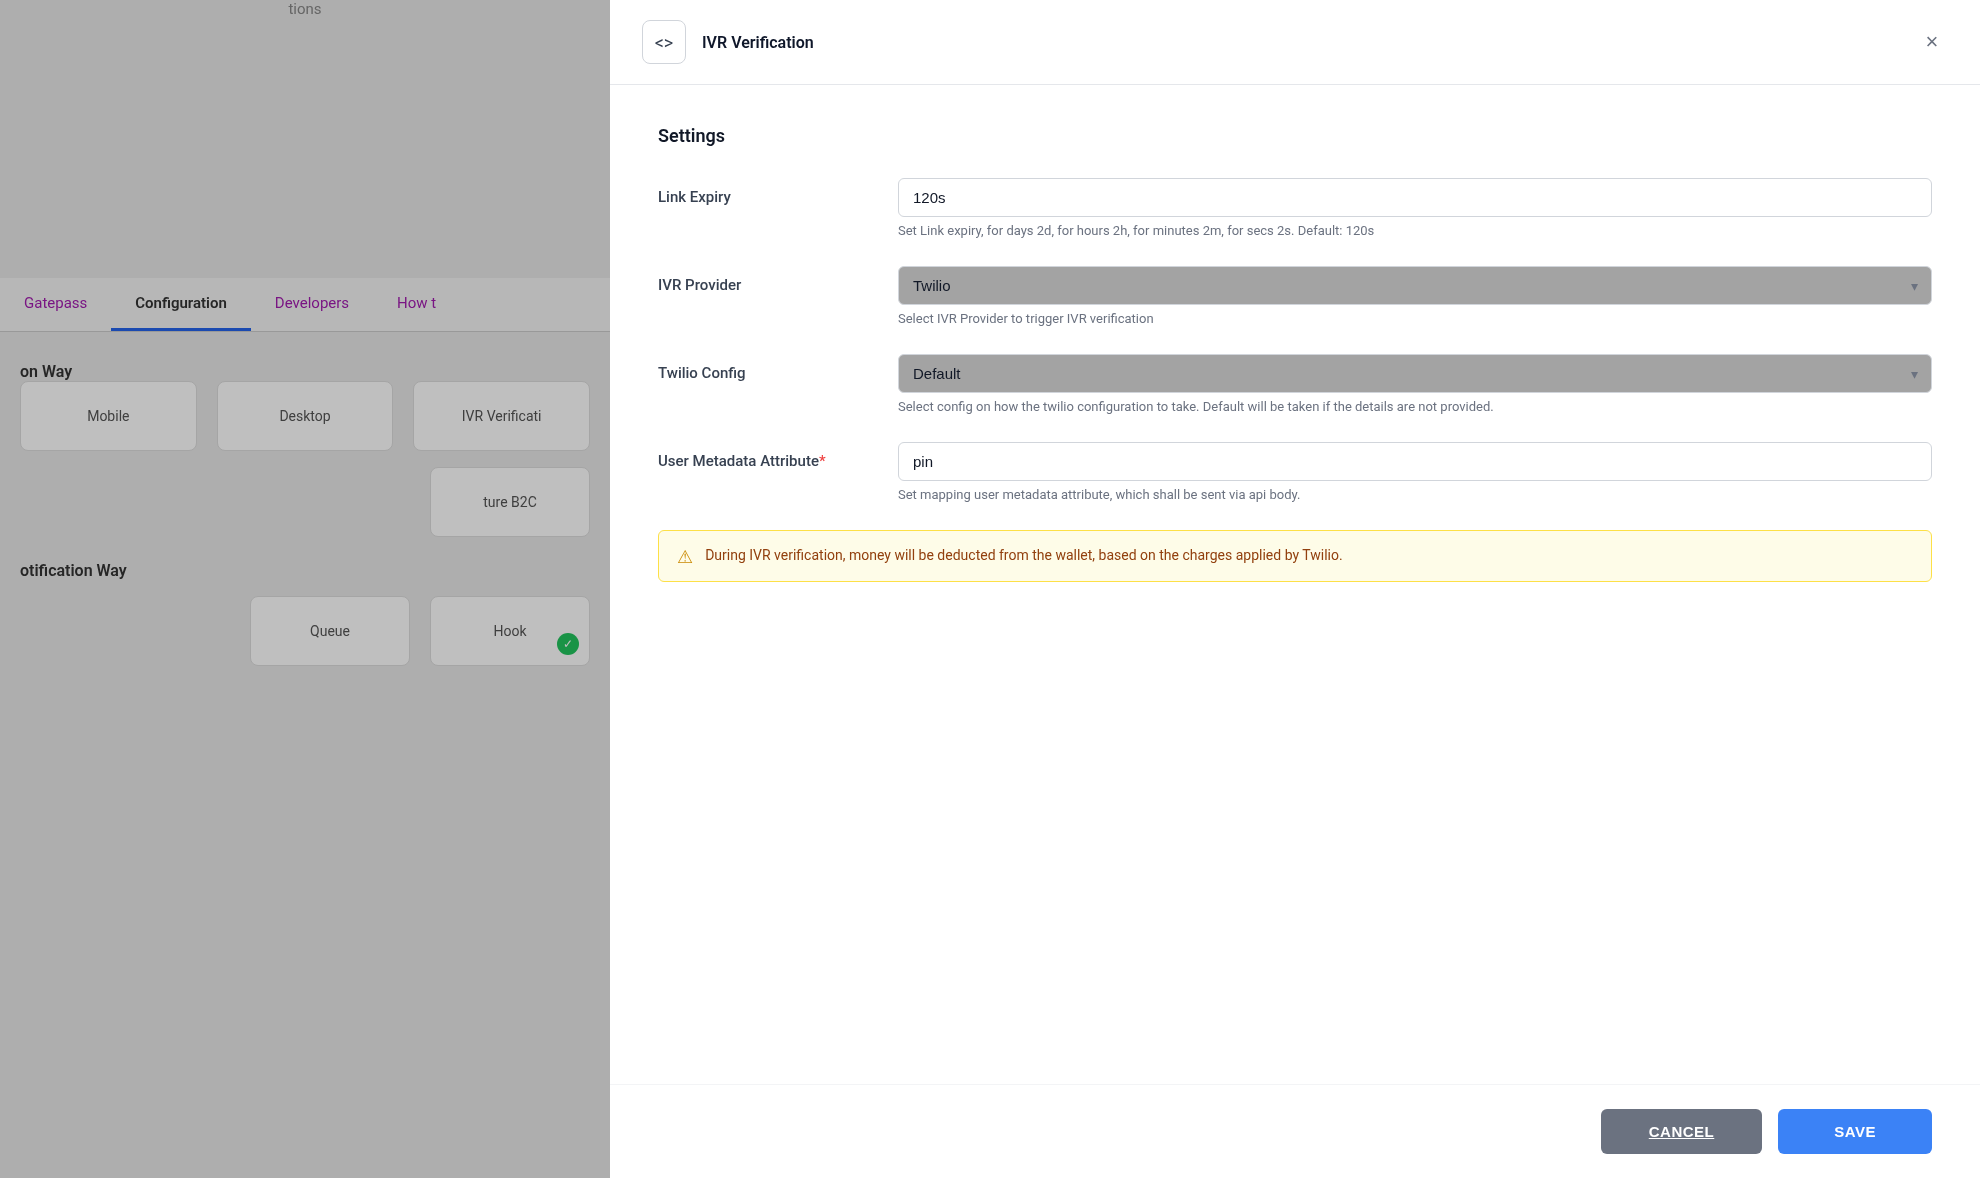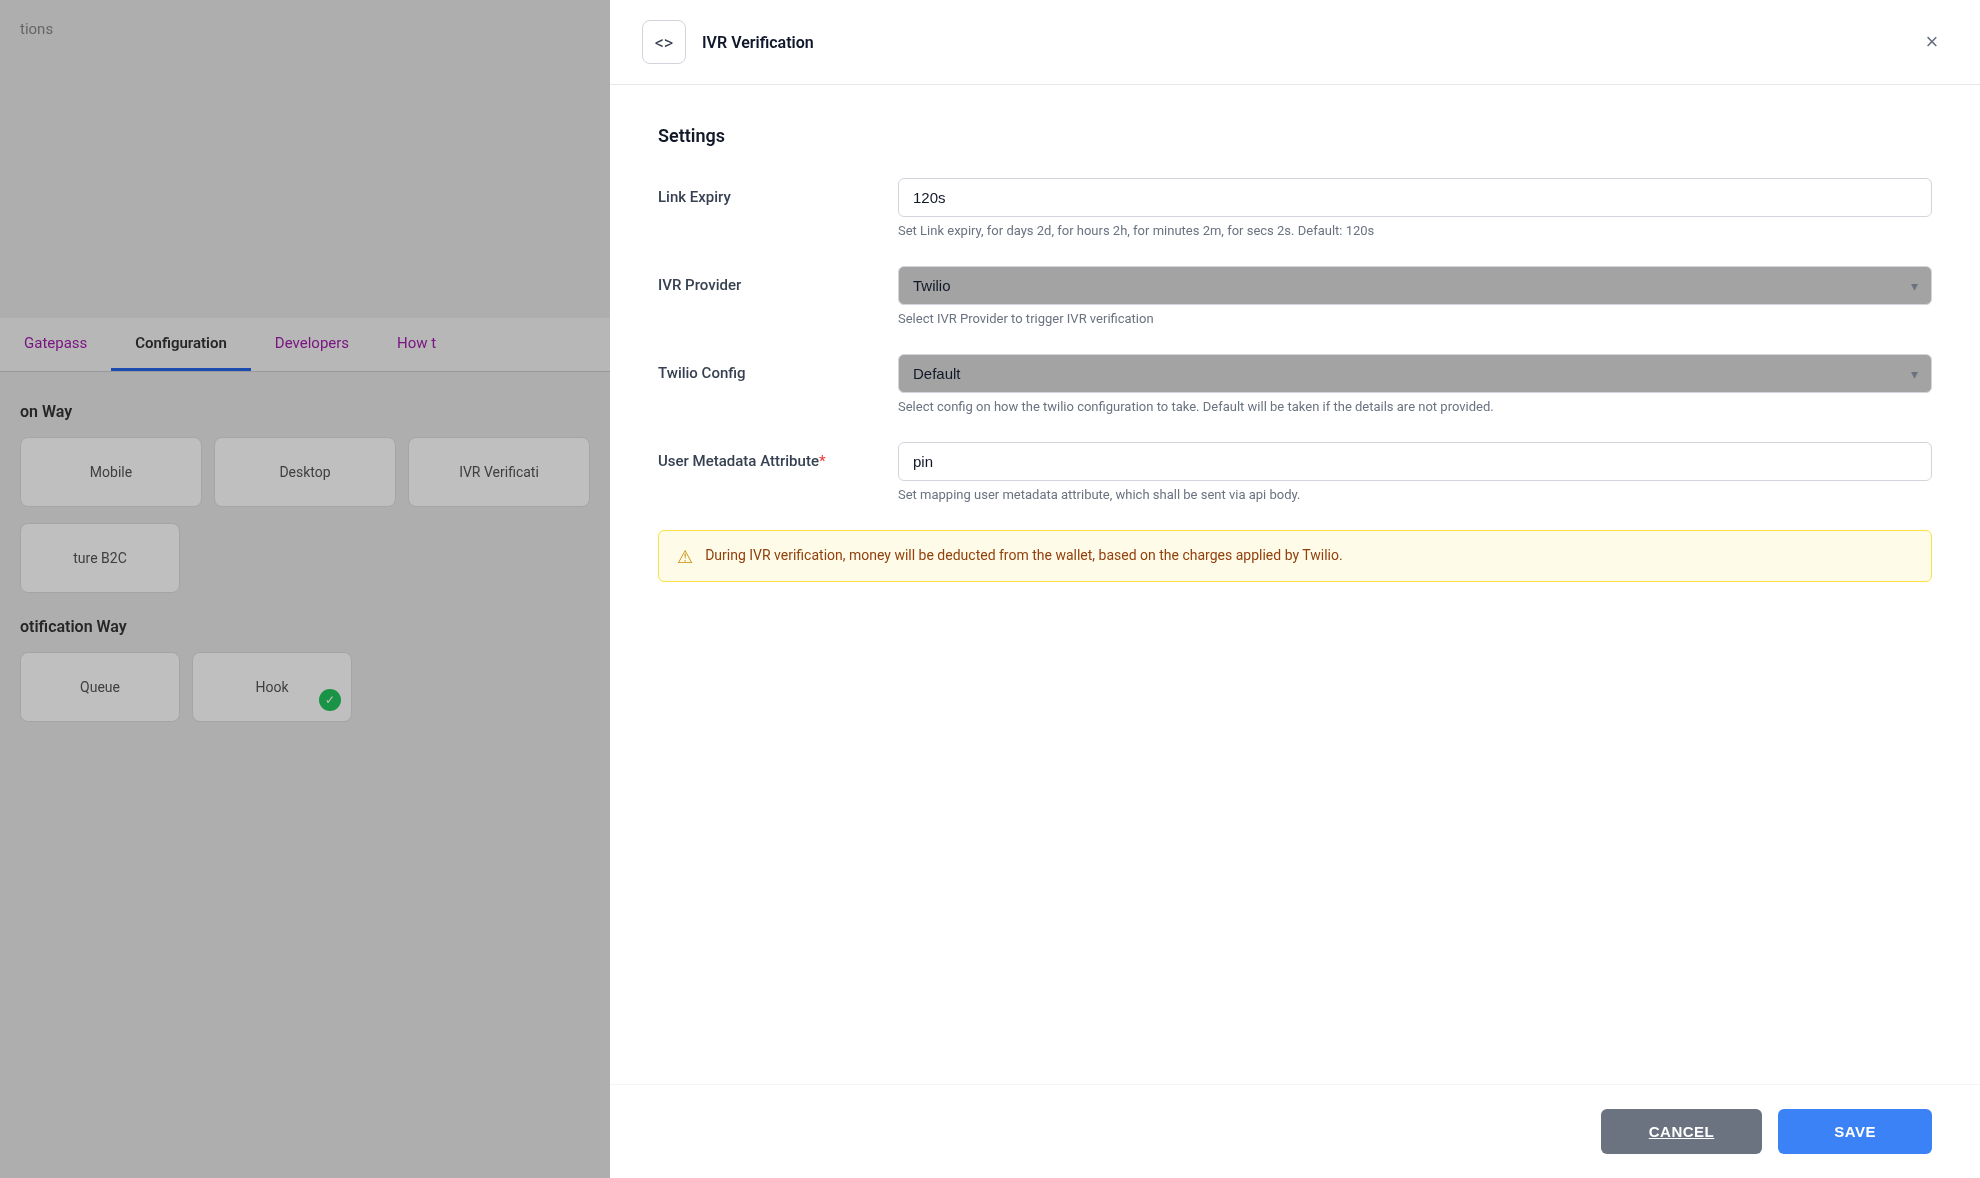--- a/index.html
+++ b/index.html
@@ -46,27 +46,28 @@
     }
 
     .bg-content {
       padding: 30px 20px;
     }
 
     .bg-section-title {
       font-size: 16px;
       font-weight: 600;
       color: #333;
+      margin-bottom: 0;
+    }
+
+    .bg-cards-row {
+      display: flex;
+      gap: 20px;
       margin-bottom: 16px;
-    }
-
-    .bg-cards-row {
-      display: flex;
-      gap: 12px;
-      margin-bottom: 16px;
+      justify-content: flex-end;
     }
 
     .bg-card {
       flex: 1;
       background: #fff;
       border: 1px solid #ddd;
       border-radius: 8px;
       padding: 20px 16px;
       font-size: 14px;
       color: #555;
@@ -304,23 +305,23 @@
       border: none;
       border-radius: 6px;
       font-size: 15px;
       font-weight: 600;
       cursor: pointer;
       letter-spacing: 0.5px;
       text-transform: uppercase;
     }
 
     .bg-top-section {
-      padding: 20px;
       font-size: 15px;
       color: #888;
+      text-align: center;
     }
   </style>
 </head>
 <body>
 
 <div class="bg-page">
   <div class="bg-top-section">
     <span>tions</span>
   </div>
 

